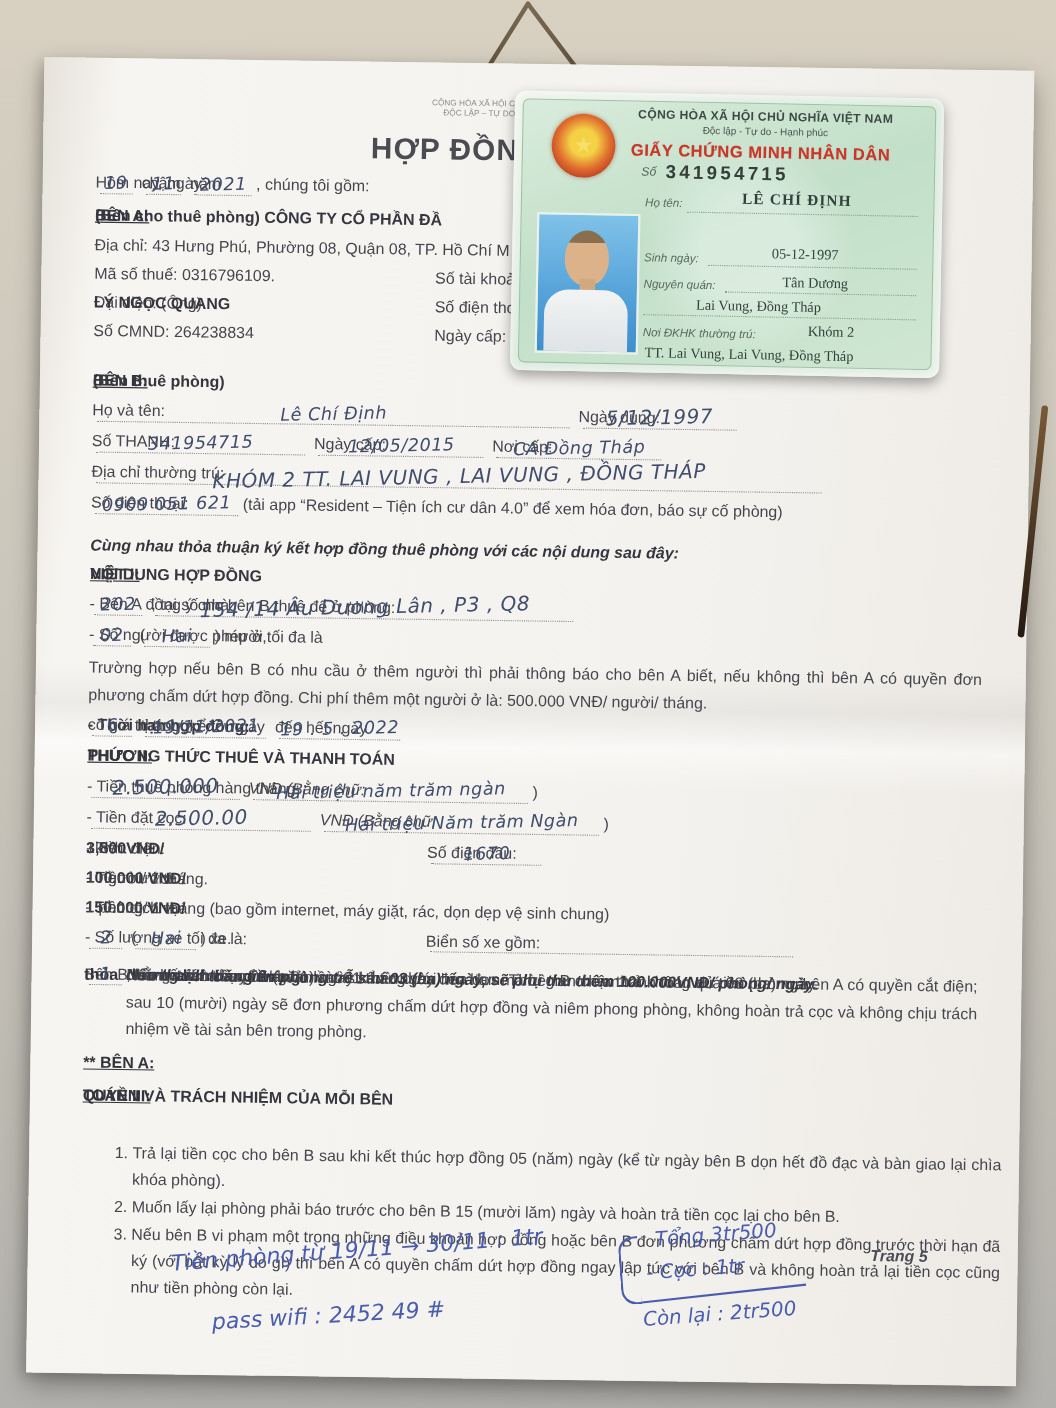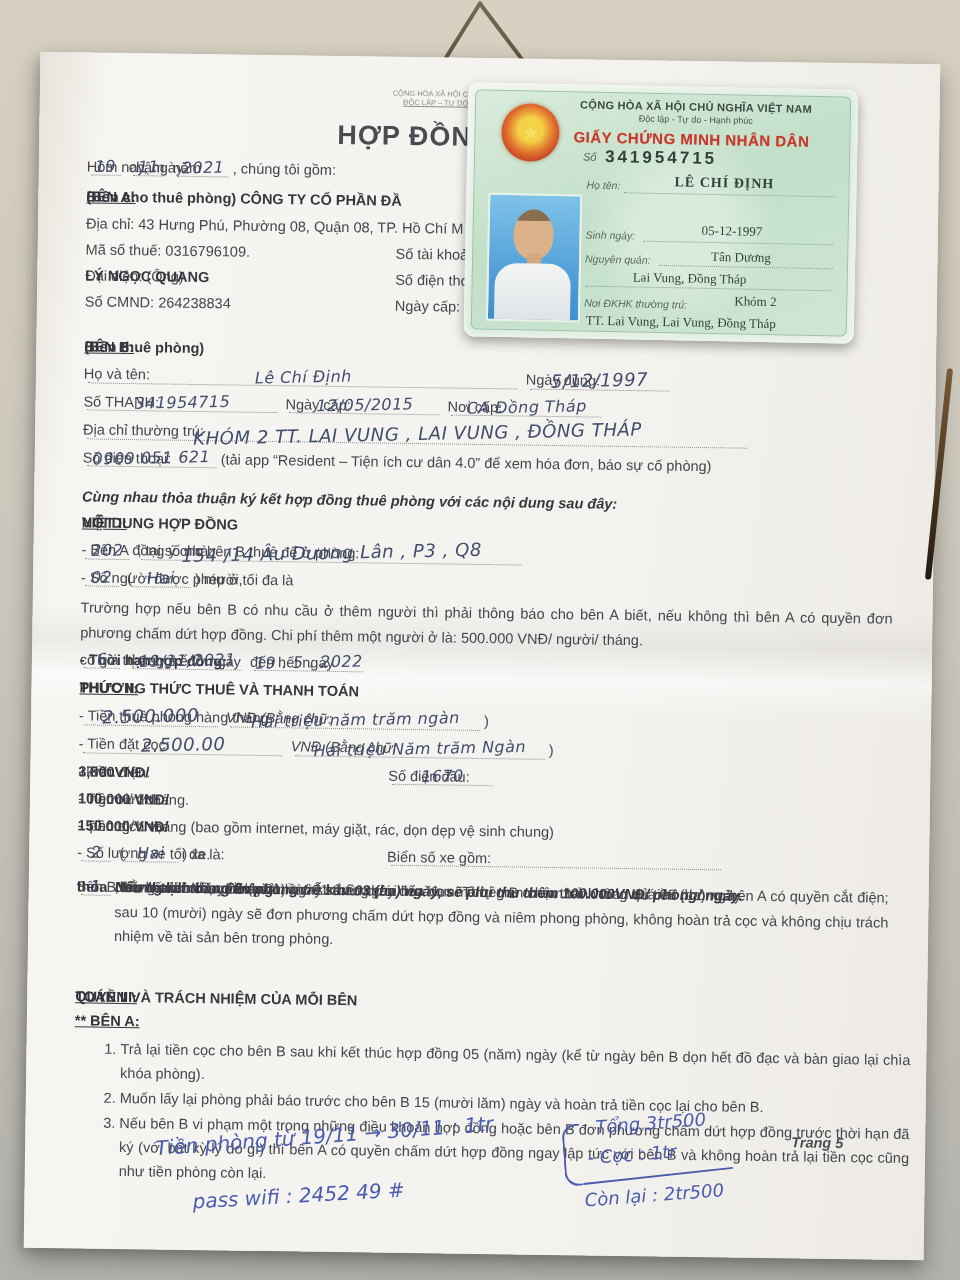--- a/index.html
+++ b/index.html
@@ -85,21 +85,21 @@
 </head>
 <body>
 
 <div class="grout grout-a"></div>
 <div class="grout grout-b"></div>
 
 <div class="paper">
 
   <div class="tiny" style="left:296px;top:32px;width:200px;">
     <span style="position:static">CỘNG HÒA XÃ HỘI CHỦ</span><br>
-    <span style="position:static;text-decoration:underline">ĐỘC LẬP – TỰ DO</span>
+    <span style="position:static;">ĐỘC LẬP – TỰ DO</span>
   </div>
 
   <div class="title" style="left:298px;top:64px;">HỢP ĐỒNG TH</div>
 
   <div class="ptxt" style="left:48px;top:106px;">
     <span>Hôm nay, ngày</span>
     <span class="fill" style="min-width:30px"><span class="hw">19</span></span>
     <span>chậm</span>
     <span class="fill" style="min-width:32px"><span class="hw">11</span></span>
     <span>năm</span>
@@ -232,21 +232,21 @@
   <div class="ptxt wrap" style="left:48px;top:822px;width:812px;">
     <span>Bên B thanh toán tiền phòng 01 lần/ 01 tháng vào </span><span class="b">thỏa</span>
     <span class="fill" style="min-width:30px"><span class="hw">1</span></span>
     <span class="b">dương lịch hàng tháng</span><span>, bằng cách chuyển khoản vào stk bên dưới hóa đơn. Thời gian chậm trả không quá 03 (ba) ngày. </span><span class="bi">Nếu thanh toán tiền phòng trễ sau 03 (ba) ngày, sẽ phụ thu thêm 100.000VNĐ/ phòng/ ngày.</span><span> Nếu hết thời hạn 05 (năm) ngày kể từ ngày đến hạn mà bên B chưa thanh toán đủ tiền phòng, bên A có quyền cắt điện; sau 10 (mười) ngày sẽ đơn phương chấm dứt hợp đồng và niêm phong phòng, không hoàn trả cọc và không chịu trách nhiệm về tài sản bên trong phòng.</span>
   </div>
 
   <div class="ptxt" style="left:48px;top:936px;">
     <span class="hu">TOÁN III:</span>
       <span class="b"> QUYỀN VÀ TRÁCH NHIỆM CỦA MỖI BÊN</span>
   </div>
-  <div class="ptxt hu" style="left:48px;top:960px;">** BÊN A:</div>
+  <div class="ptxt hu" style="left:48px;top:906px;">** BÊN A:</div>
   <ol class="items" style="left:70px;top:984px;width:790px;">
     <li><span style="position:static">Trả lại tiền cọc cho bên B sau khi kết thúc hợp đồng 05 (năm) ngày (kể từ ngày bên B dọn hết đồ đạc và bàn giao lại chìa khóa phòng).</span></li>
     <li><span style="position:static">Muốn lấy lại phòng phải báo trước cho bên B 15 (mười lăm) ngày và hoàn trả tiền cọc lại cho bên B.</span></li>
     <li><span style="position:static">Nếu bên B vi phạm một trong những điều khoản hợp đồng hoặc bên B đơn phương chấm dứt hợp đồng trước thời hạn đã ký (với bất kỳ lý do gì) thì bên A có quyền chấm dứt hợp đồng ngay lập tức với bên B và không hoàn trả lại tiền cọc cũng như tiền phòng còn lại.</span></li>
   </ol>
 
   <div class="note" style="left:130px;top:1068px;font-size:20px;transform:rotate(-5deg);">Tiền phòng từ 19/11 → 30/11 : 1tr</div>
   <div class="note" style="left:168px;top:1128px;font-size:20px;transform:rotate(-4deg);">pass wifi : 2452 49 #</div>
 
   <div style="left:540px;top:1050px;width:220px;height:120px;transform:rotate(-5deg);">

